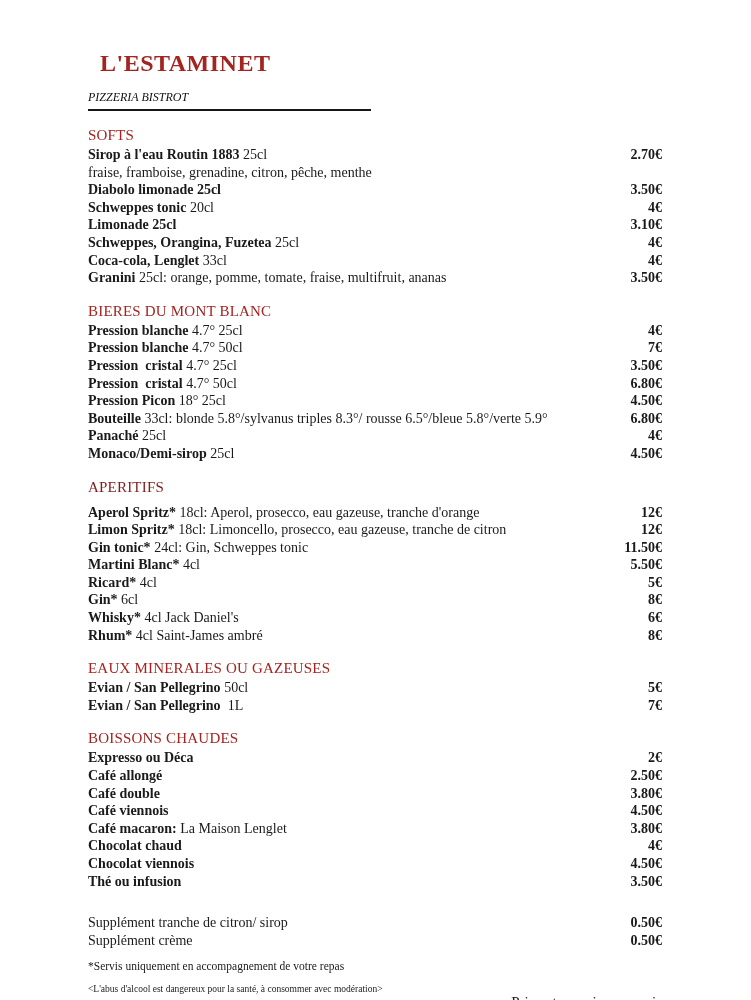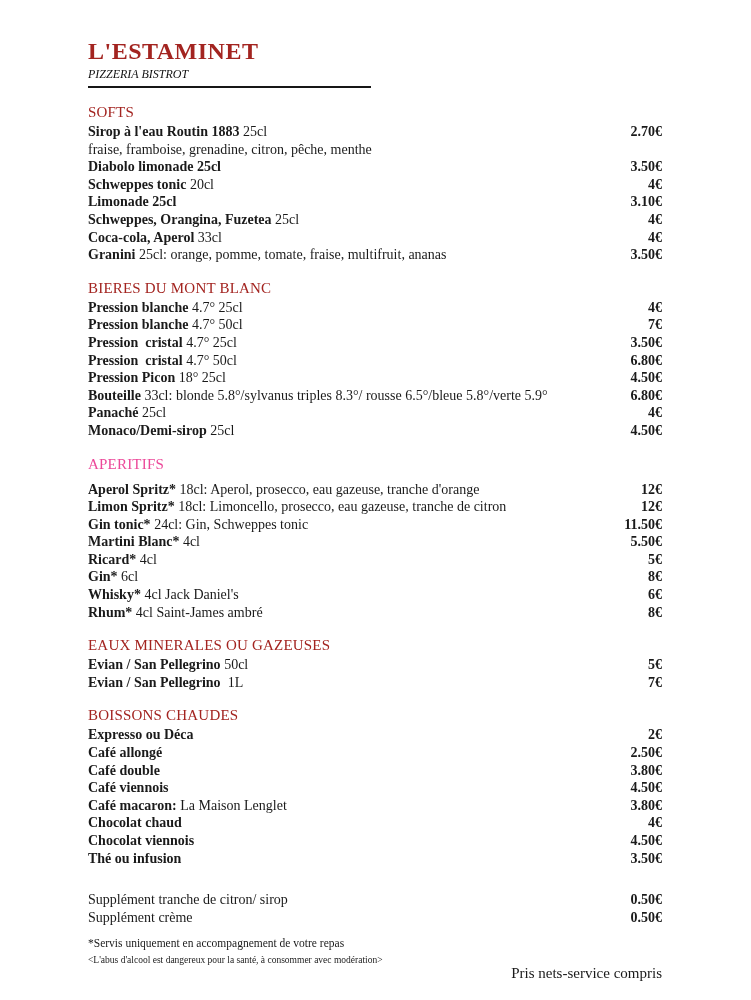--- a/index.html
+++ b/index.html
@@ -16,21 +16,21 @@
     color: #1a1a1a;
     overflow: hidden;
   }
   .content {
     position: absolute;
     left: 88px;
     top: 38px;
     width: 574px;
   }
   .page-title {
-    margin: 0;
+    margin: 12px;
     font-size: 24px;
     font-weight: 700;
     letter-spacing: 0.5px;
     line-height: 26px;
   }
   .page-subtitle {
     margin: 1px 0 0 0;
     font-size: 12px;
     font-style: italic;
     font-weight: 400;
@@ -66,21 +66,21 @@
     font-weight: 700;
     white-space: nowrap;
     padding-left: 12px;
   }
   .item-subline {
     font-size: 14px;
     line-height: 17.6px;
   }
   .footnotes { margin-top: 10px; }
   .footnote-0 { font-size: 11.5px; line-height: 15px; font-family: Liberation Serif, serif; }
-  .footnote-1 { font-size: 9.5px;  line-height: 13px; margin-top: 3px; }
+  .footnote-1 { font-size: 9.5px;  line-height: 13px; margin-top: 9px; }
   .footnote-2 { font-size: 15px;  line-height: 13px; text-align: right; }
 </style>
 </head>
 <body>
 
 <div class="page">
   <div class="content">
     <header>
       <h1 class="page-title" style="color: rgb(163, 36, 32);">L'ESTAMINET</h1>
       <p class="page-subtitle">PIZZERIA BISTROT</p>
@@ -105,21 +105,21 @@
           </div>
           <div class="menu-row">
             <span class="item-name"><b>Limonade 25cl</b></span>
             <span class="item-price">3.10€</span>
           </div>
           <div class="menu-row">
             <span class="item-name"><b>Schweppes, Orangina, Fuzetea</b><span> 25cl</span></span>
             <span class="item-price">4€</span>
           </div>
           <div class="menu-row">
-            <span class="item-name"><b>Coca-cola, Aperol</b><span> 33cl</span></span>
+            <span class="item-name"><b>Coca-cola, Lenglet</b><span> 33cl</span></span>
             <span class="item-price">4€</span>
           </div>
           <div class="menu-row">
             <span class="item-name"><b>Granini</b><span> 25cl: orange, pomme, tomate, fraise, multifruit, ananas</span></span>
             <span class="item-price">3.50€</span>
           </div>
         </section>
         <section class="menu-section">
           <h2 class="section-heading" style="color: rgb(163, 36, 32);">BIERES DU MONT BLANC</h2>
           <div class="menu-row">
@@ -149,21 +149,21 @@
           <div class="menu-row">
             <span class="item-name"><b>Panaché</b><span> 25cl</span></span>
             <span class="item-price">4€</span>
           </div>
           <div class="menu-row">
             <span class="item-name"><b>Monaco/Demi-sirop</b><span> 25cl</span></span>
             <span class="item-price">4.50€</span>
           </div>
         </section>
         <section class="menu-section">
-          <h2 class="section-heading gap-after" style="color: #ec4899;">APERITIFS</h2>
+          <h2 class="section-heading gap-after" style="color: #7f1d1d;">APERITIFS</h2>
           <div class="menu-row">
             <span class="item-name"><b>Aperol Spritz*</b><span> 18cl: Aperol, prosecco, eau gazeuse, tranche d'orange</span></span>
             <span class="item-price">12€</span>
           </div>
           <div class="menu-row">
             <span class="item-name"><b>Limon Spritz*</b><span> 18cl: Limoncello, prosecco, eau gazeuse, tranche de citron</span></span>
             <span class="item-price">12€</span>
           </div>
           <div class="menu-row">
             <span class="item-name"><b>Gin tonic*</b><span> 24cl: Gin, Schweppes tonic</span></span>

